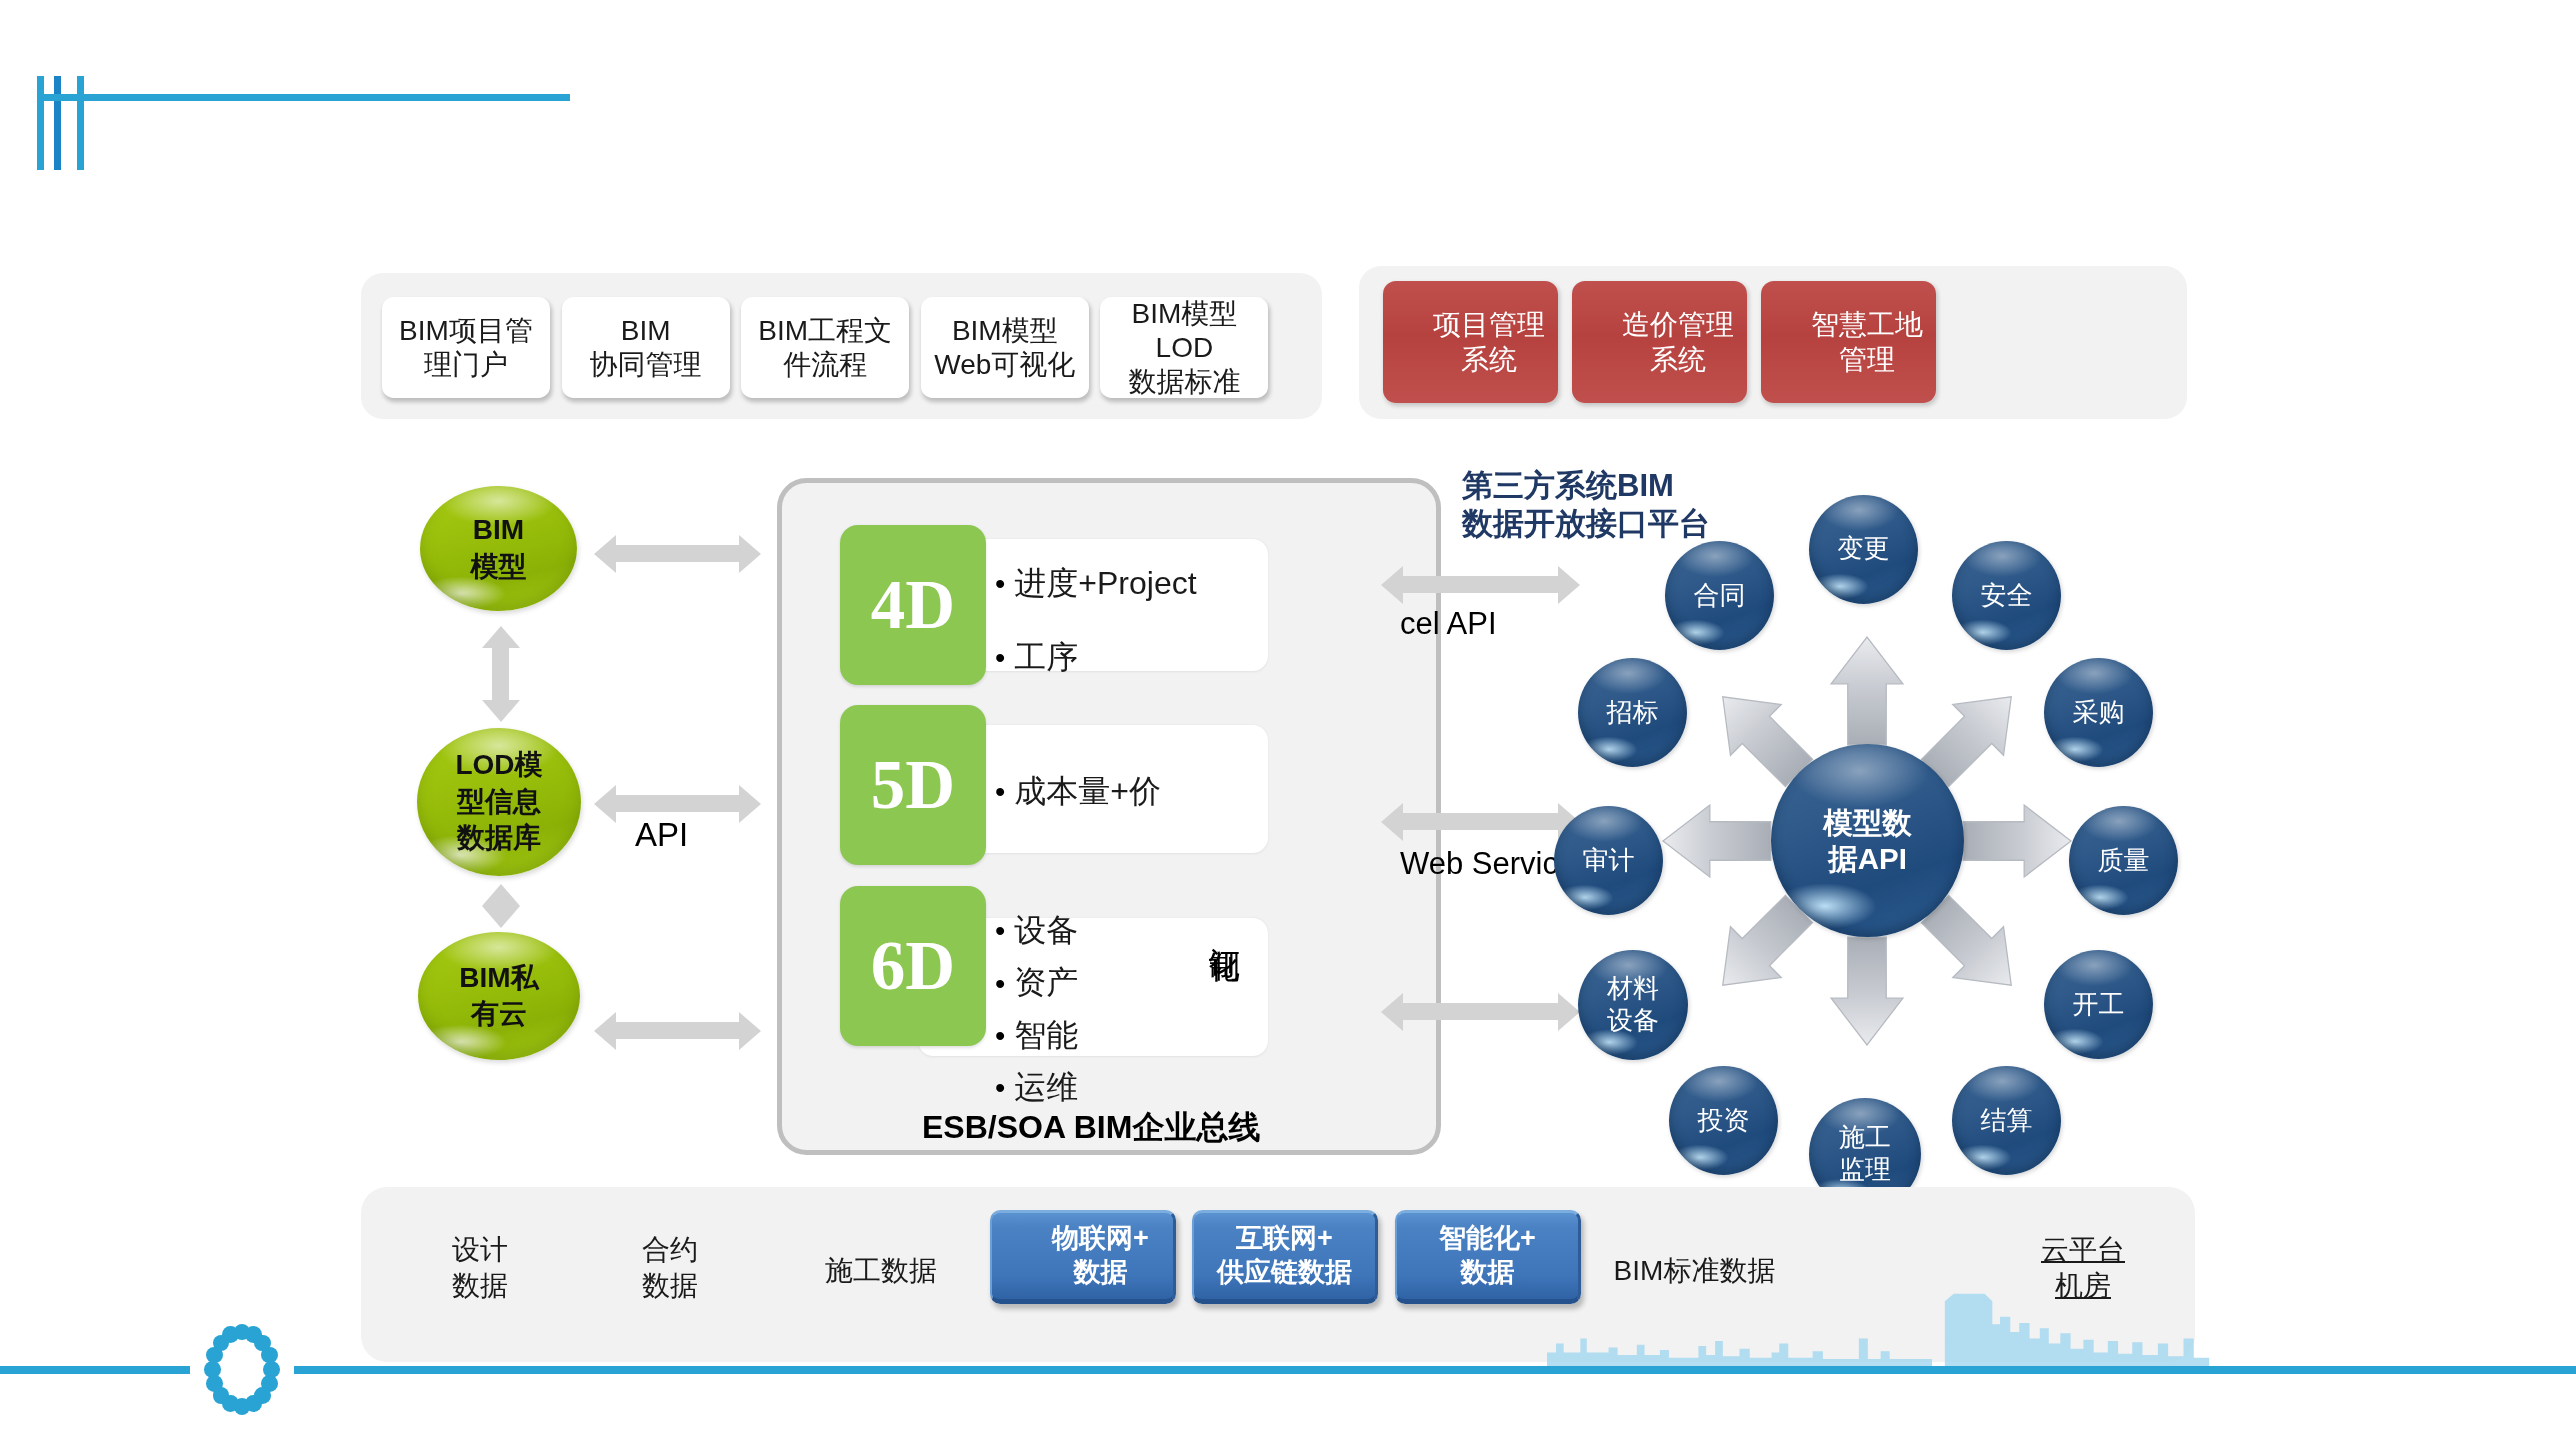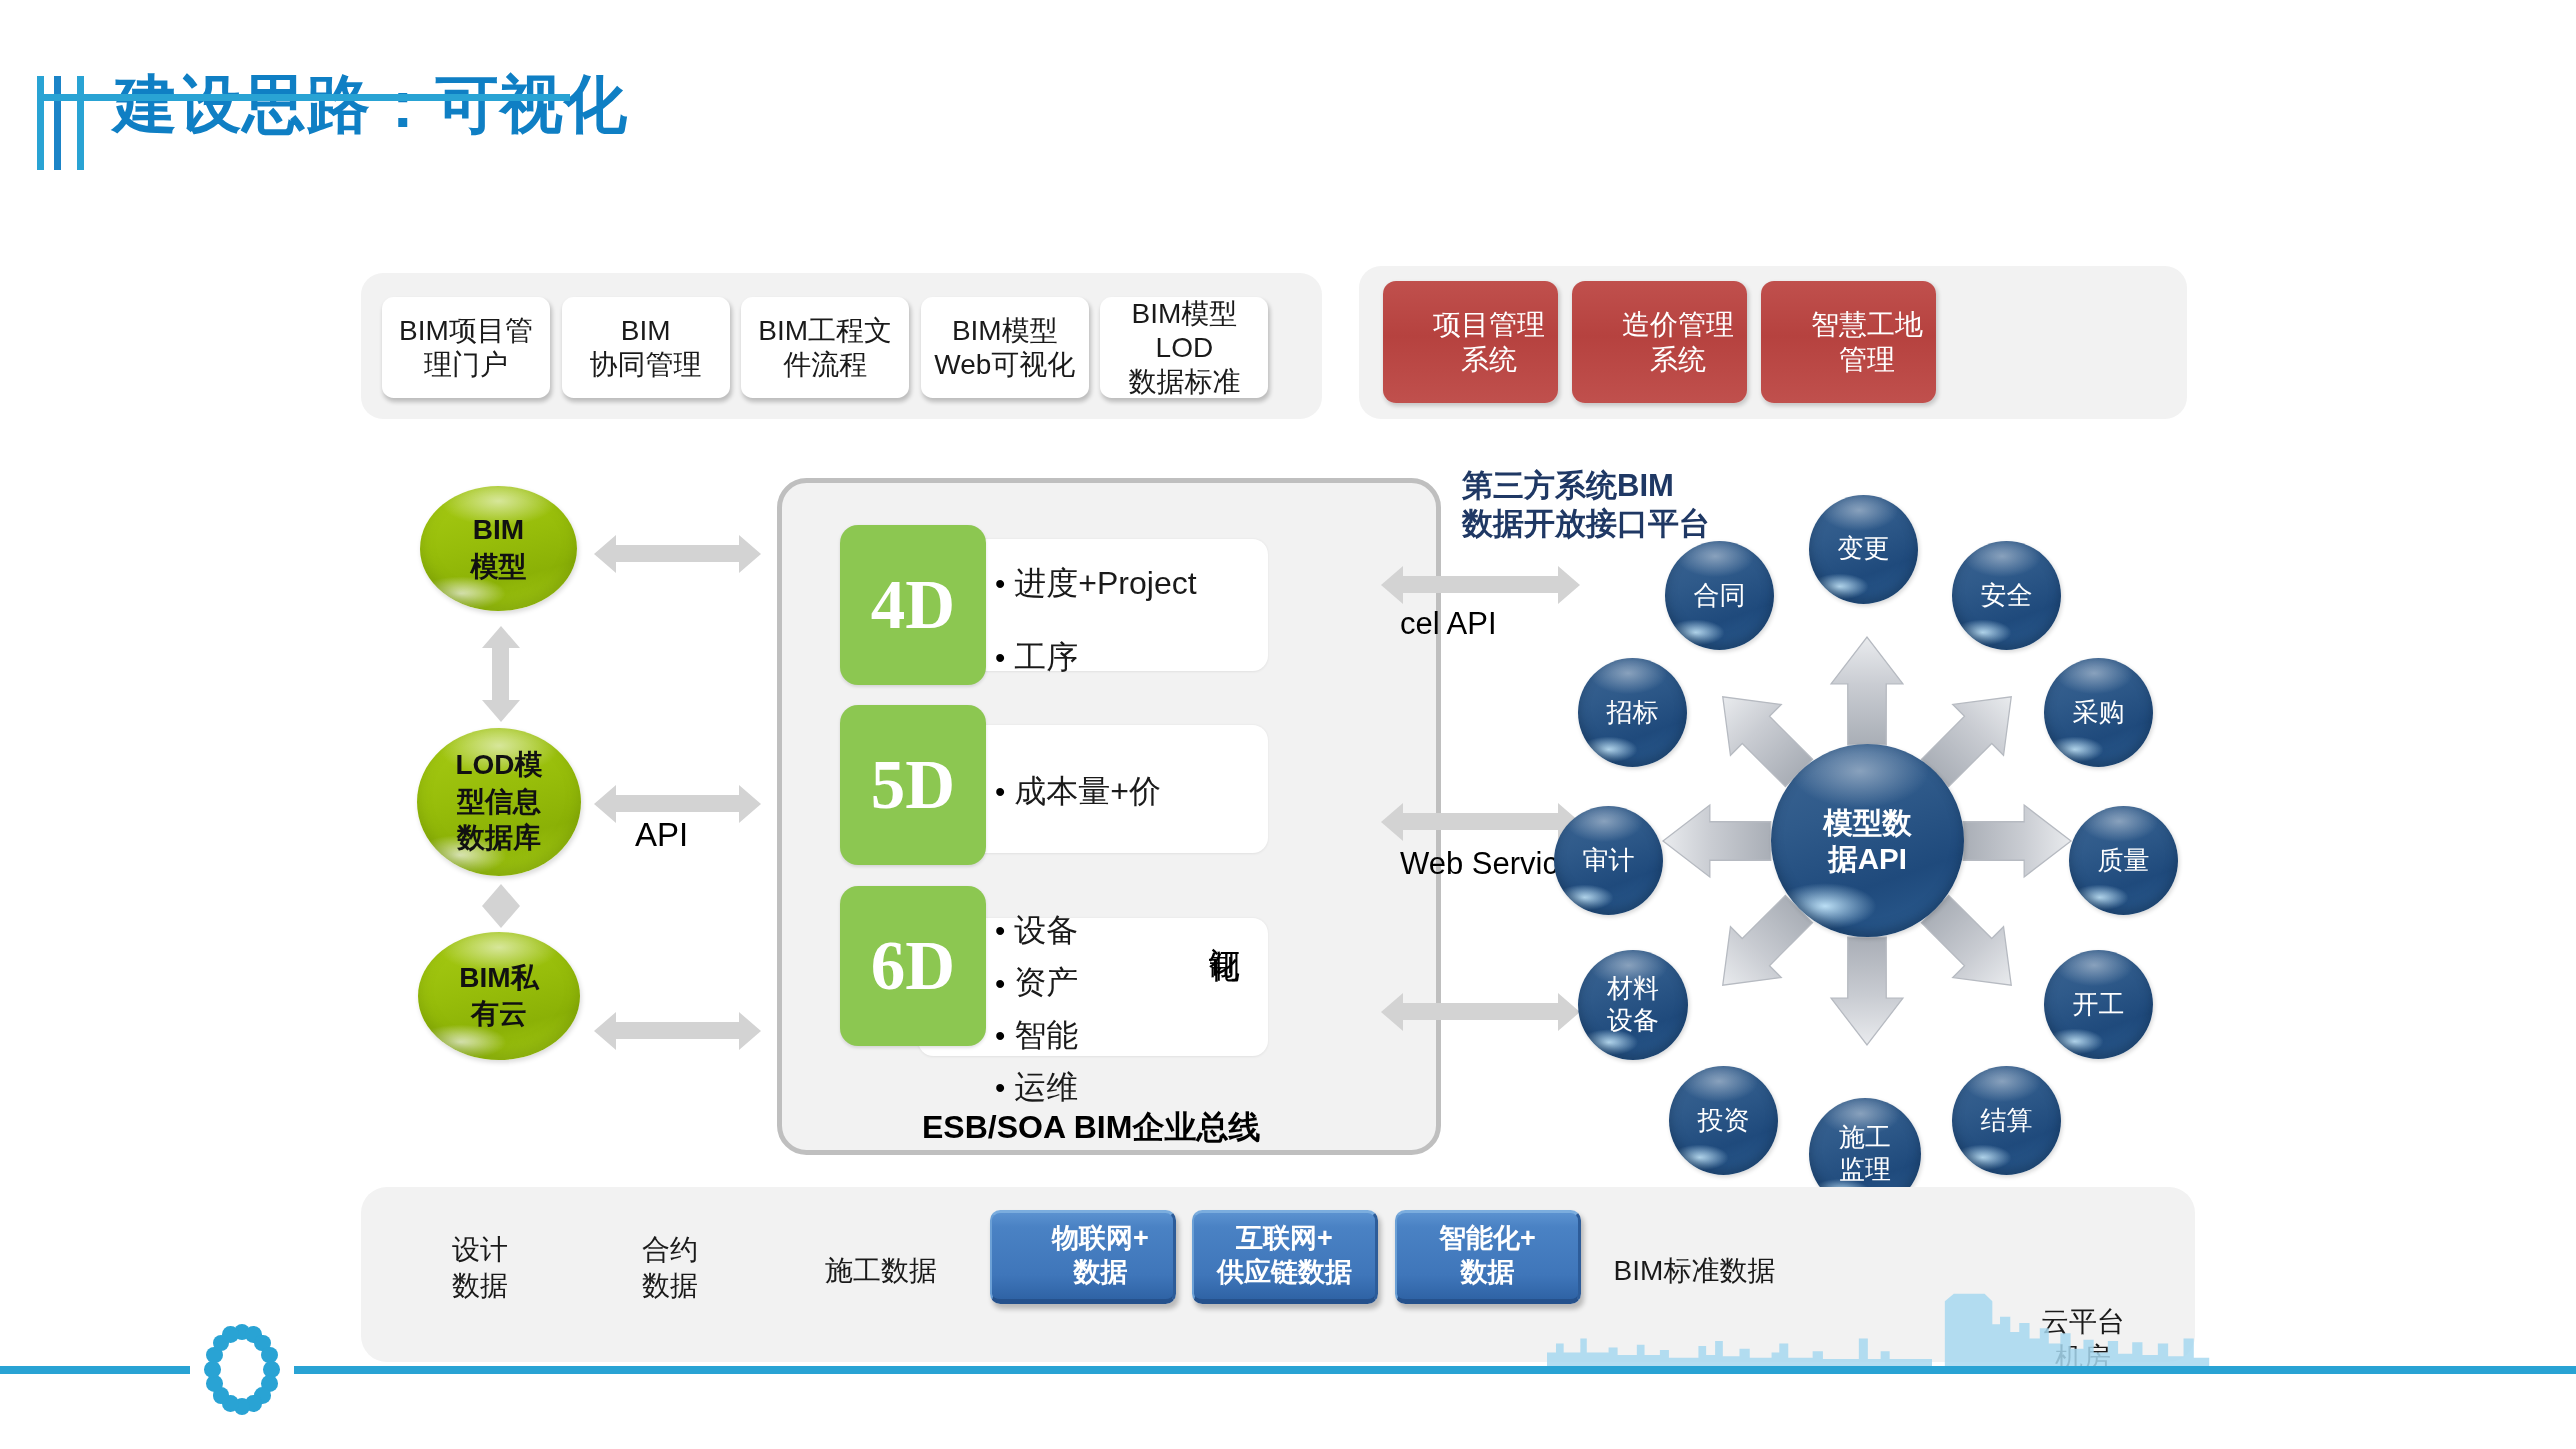--- a/index.html
+++ b/index.html
@@ -190,21 +190,20 @@
 <body>
 
 <div class="slide">
 
   <div class="title-wrap">
     <div class="title-bracket">
       <span class="b1"></span>
         <span class="b2"></span>
         <span class="b3"></span>
     </div>
-    <div class="title-text">建设思路：可视化</div>
   </div>
   <div class="title-underline"></div>
 
   <div class="topbar-left">
     <div class="cards">
       <div class="wcard">BIM项目管
 理门户</div>
       <div class="wcard">BIM
 协同管理</div>
       <div class="wcard">BIM工程文
@@ -382,21 +381,21 @@
   </div>
 
   <div class="bottombar"></div>
 
   <div class="blabel" style="left:416px;  top:1232px; width:128px;">设计
 数据</div>
   <div class="blabel" style="left:606px;  top:1232px; width:128px;">合约
 数据</div>
   <div class="blabel" style="left:801px; top:1253px; width:160px;">施工数据</div>
   <div class="blabel" style="left:1592px; top:1253px; width:205px;">BIM标准数据</div>
-  <div class="blabel" style="left:2009px; top:1304px; width:148px;">云平台
+  <div class="blabel" style="left:2009px; top:1232px; width:148px;text-decoration:underline;">云平台
 机房</div>
 
   <div class="bbtn" style="left:990px; top:1210px;padding-left:36px;">物联网+
 数据</div>
   <div class="bbtn" style="left:1192px; top:1210px;">互联网+
 供应链数据</div>
   <div class="bbtn" style="left:1395px; top:1210px;">智能化+
 数据</div>
 
   <svg class="skyline" viewBox="0 0 1560 150" preserveAspectRatio="none">

